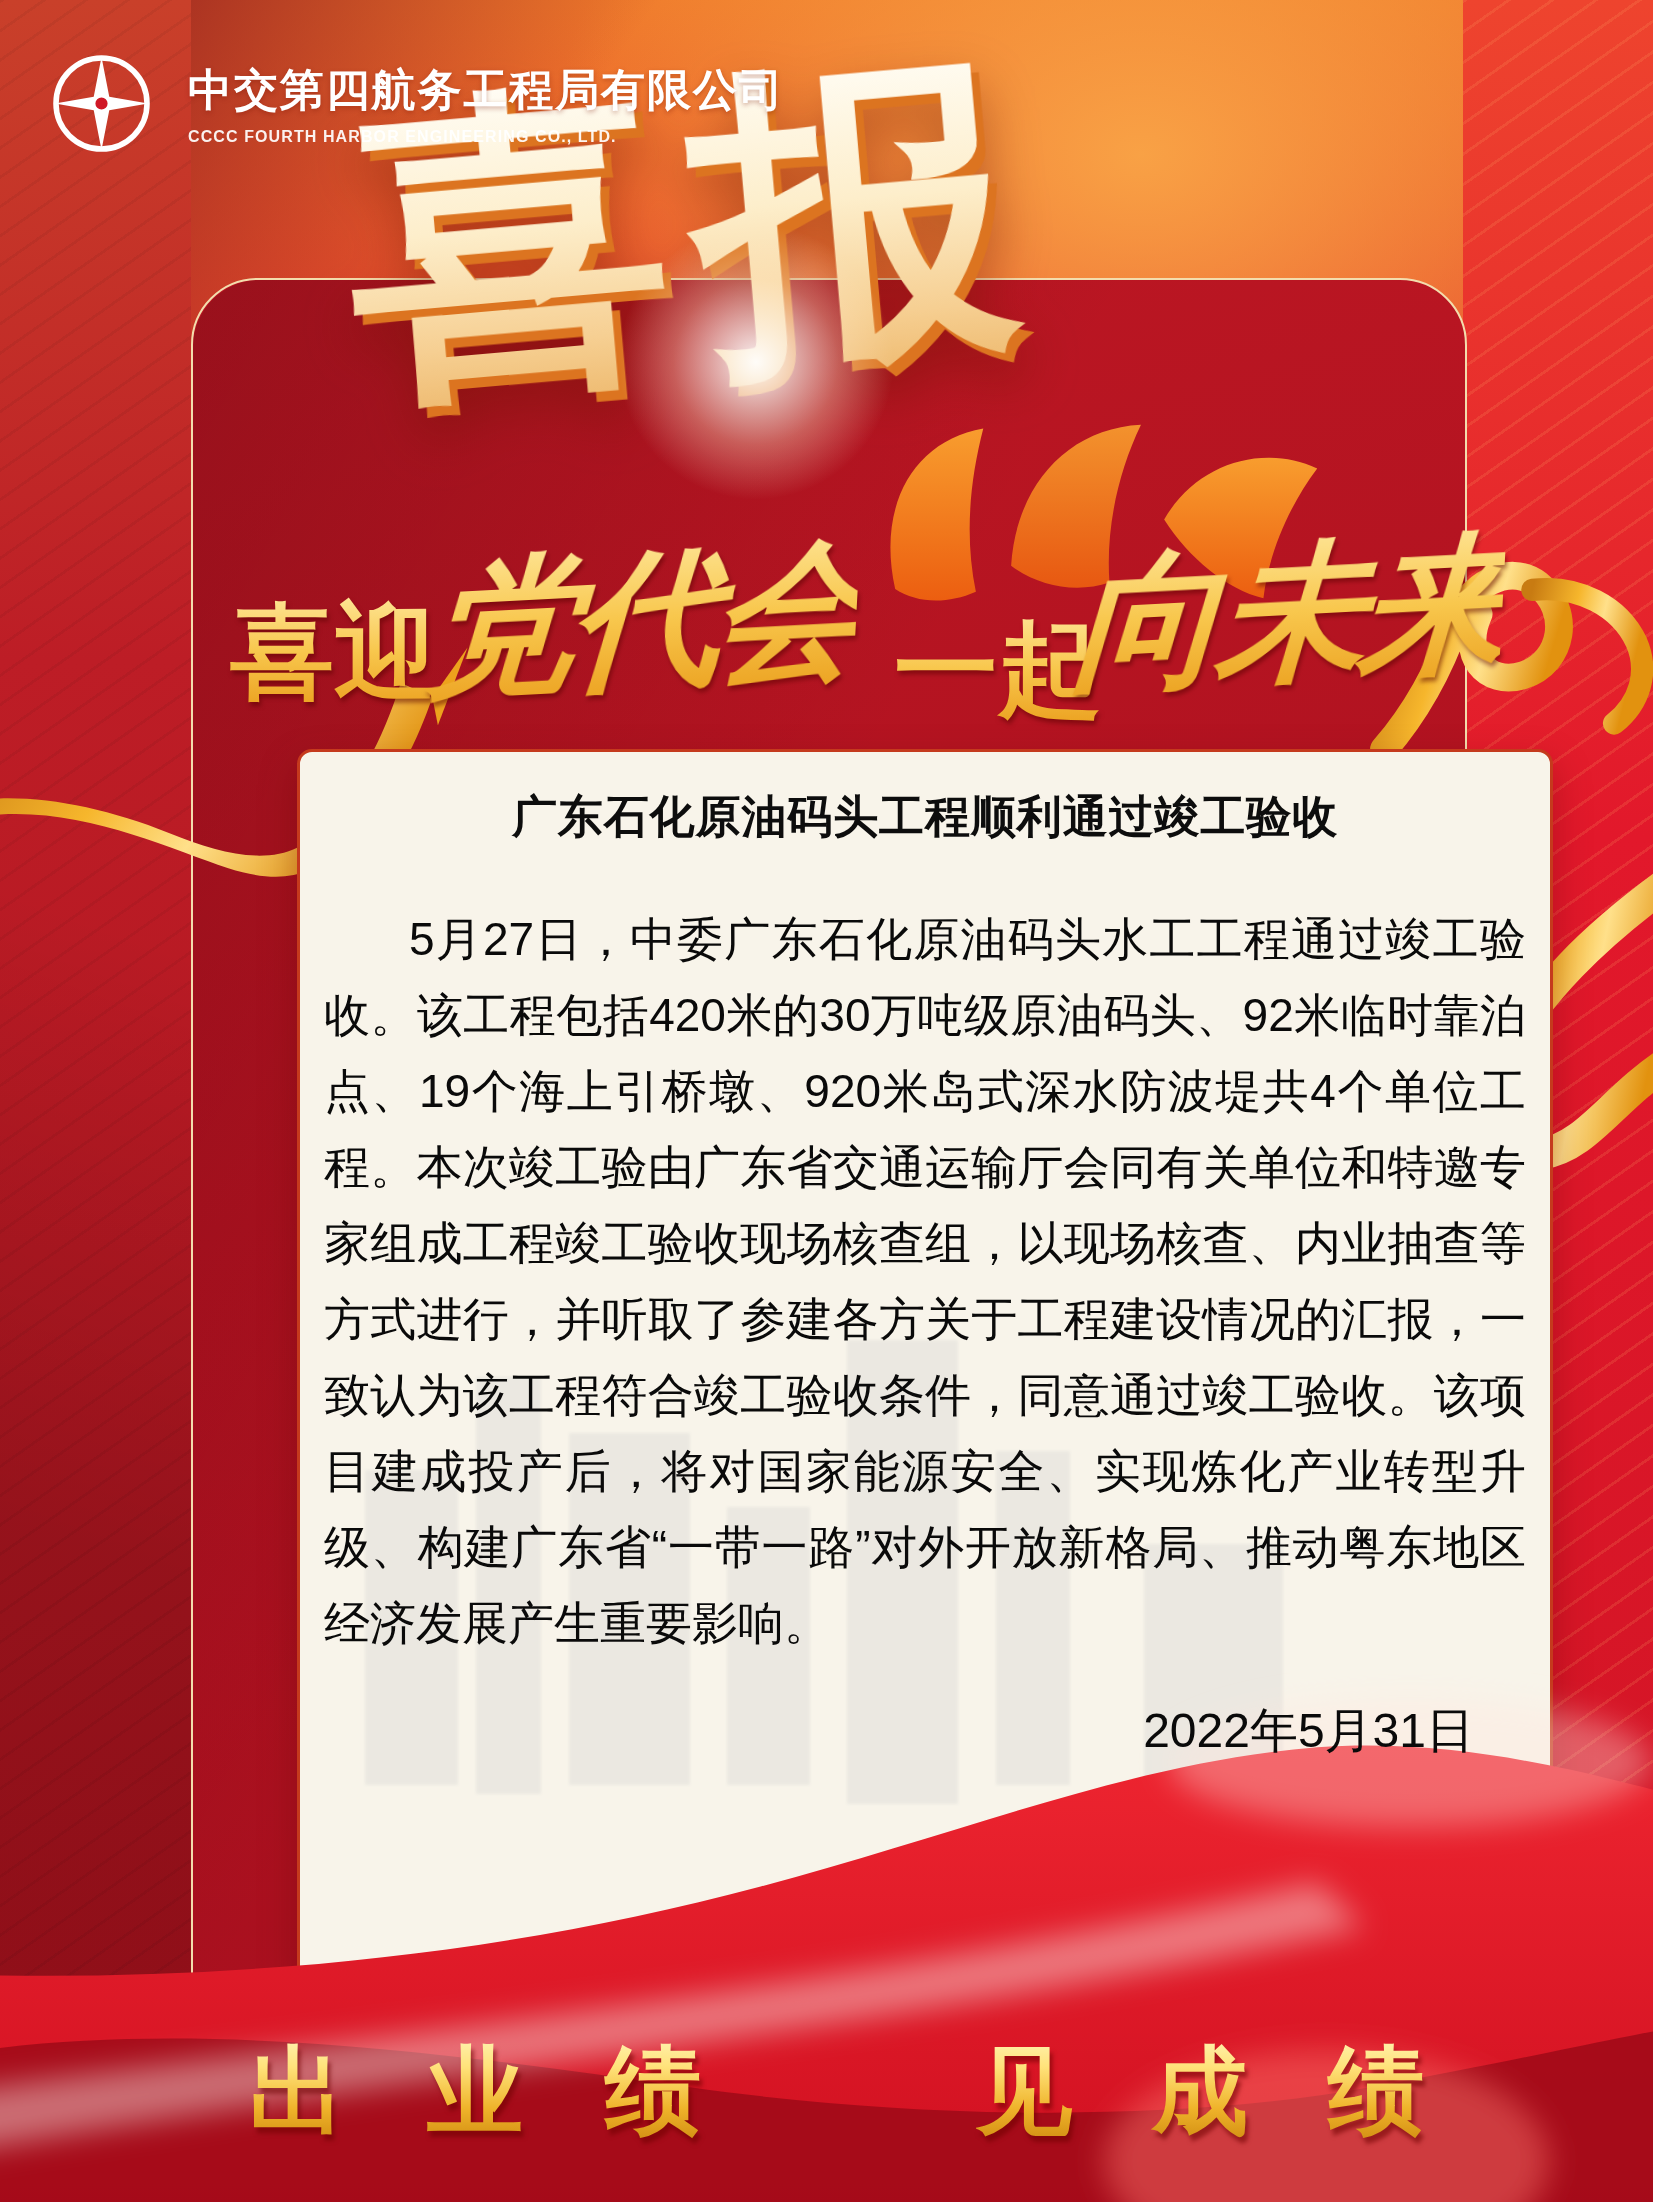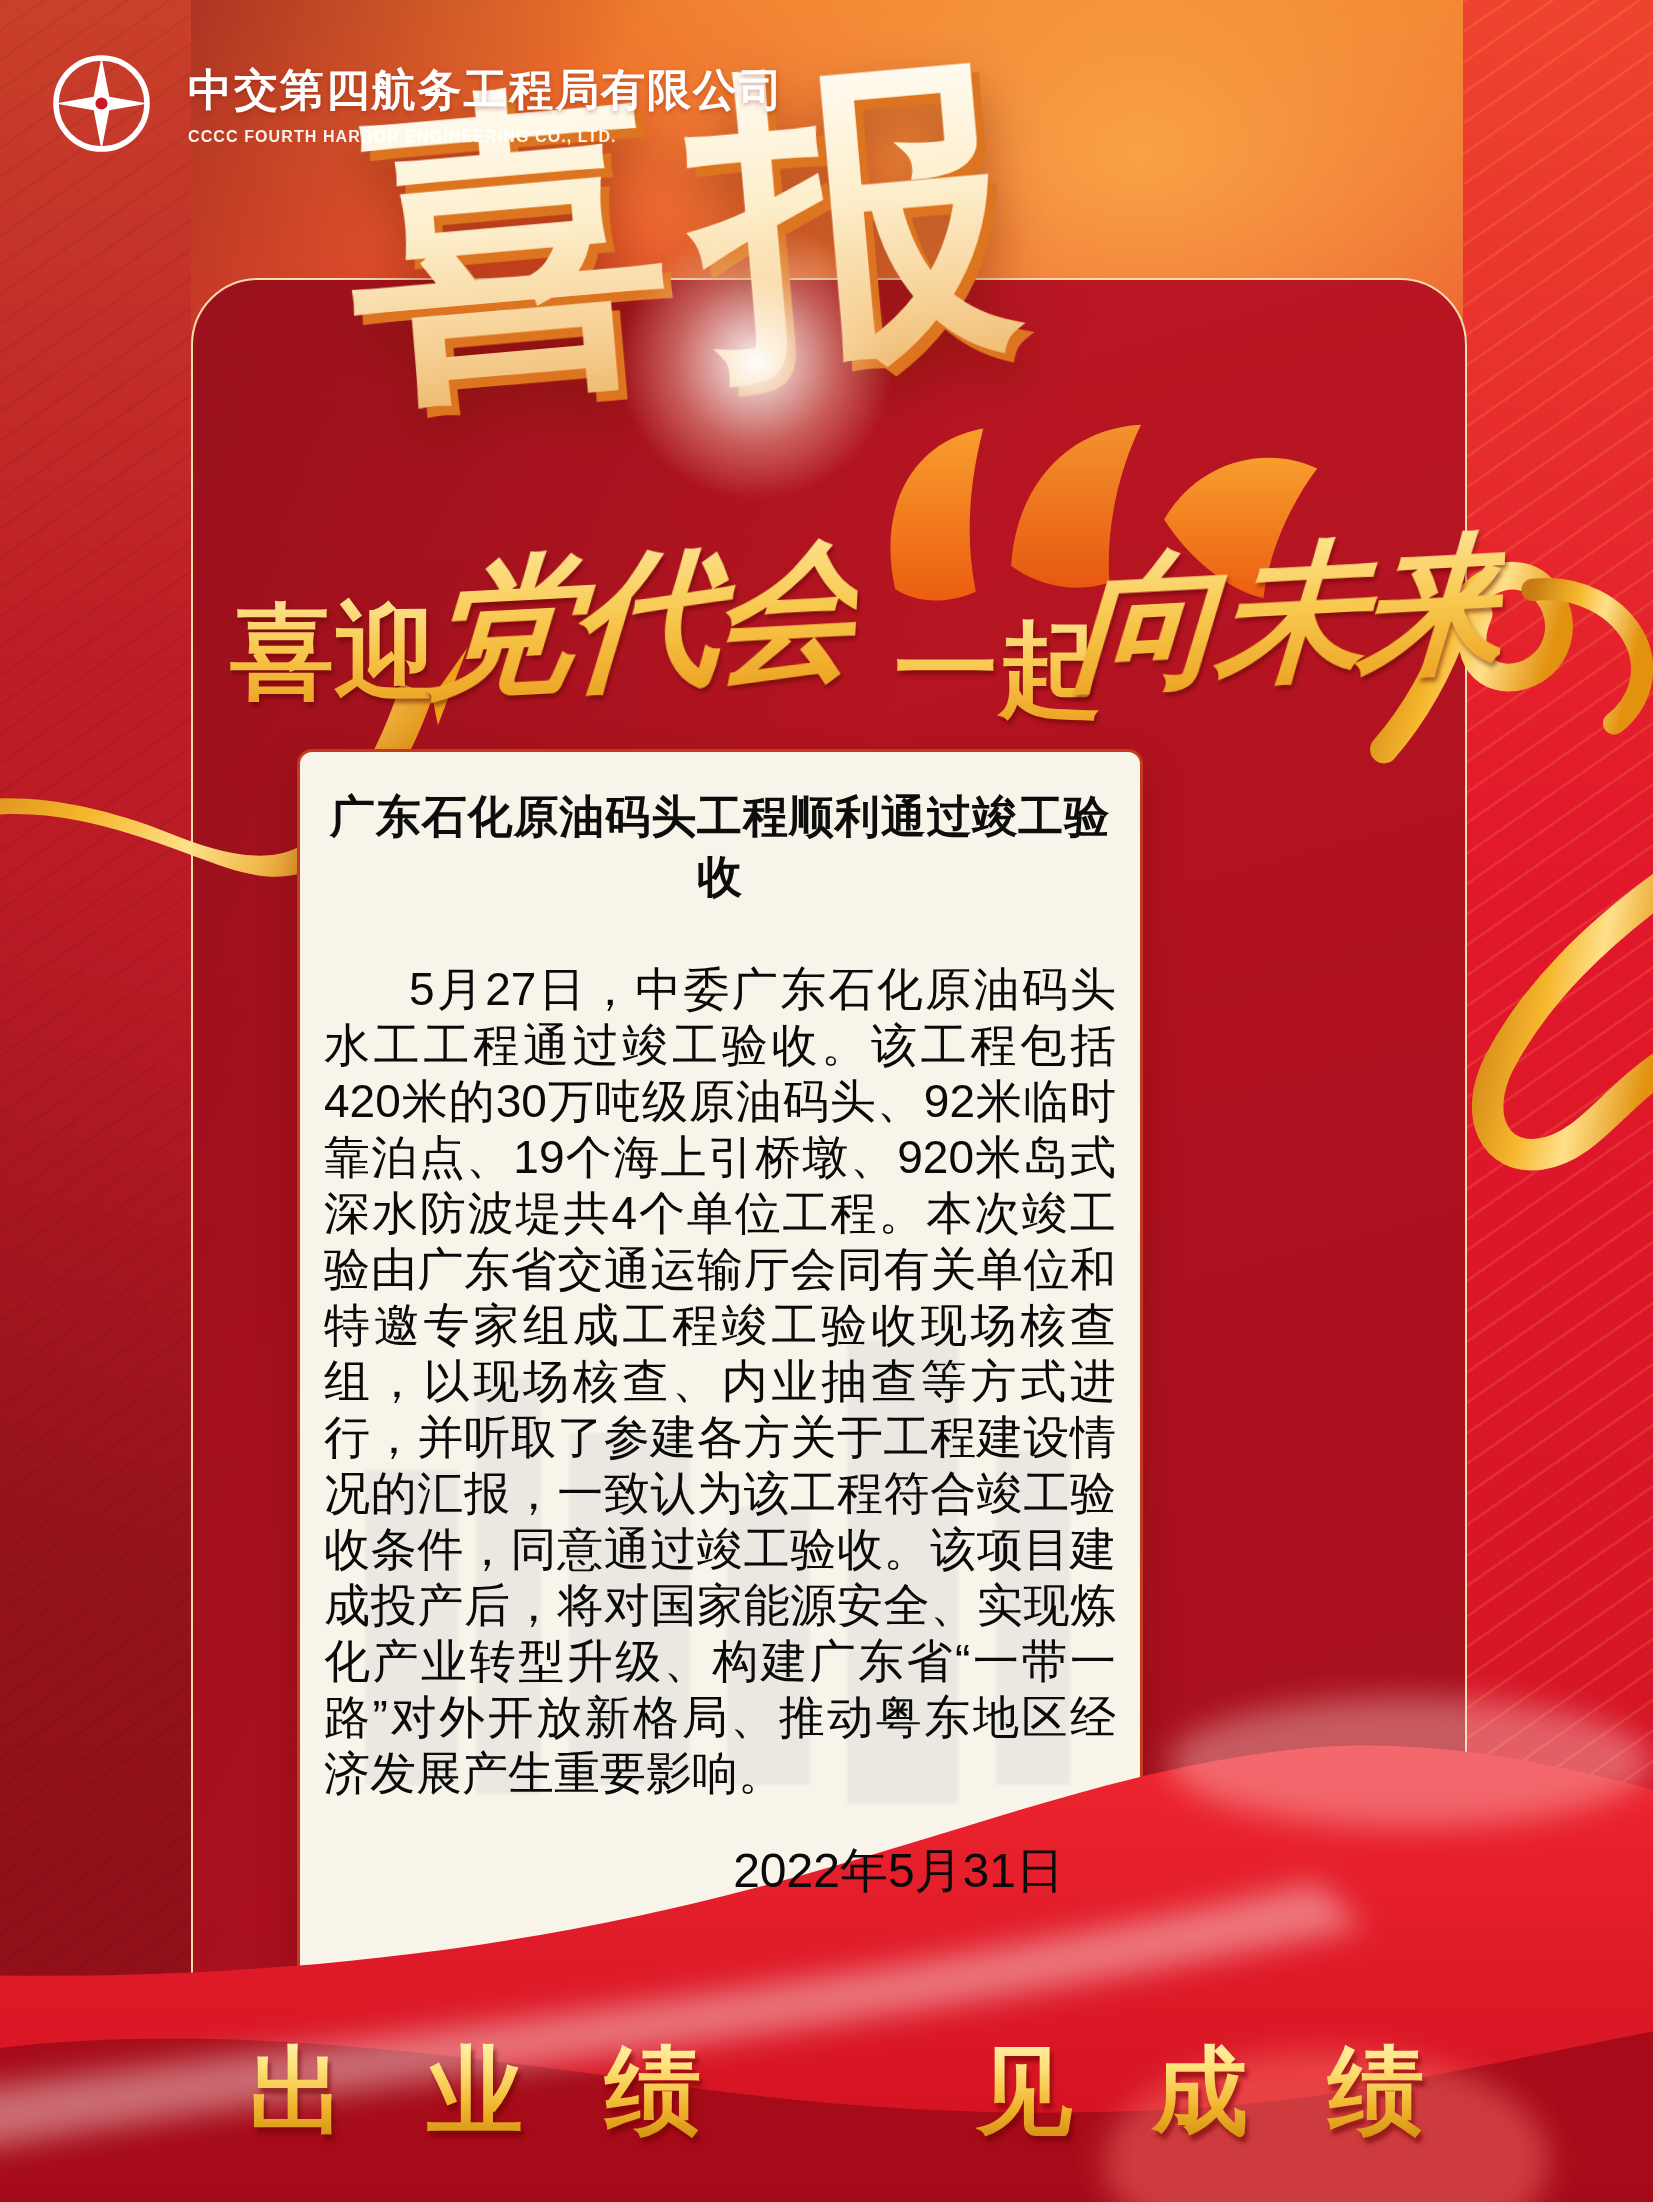--- a/index.html
+++ b/index.html
@@ -44,36 +44,36 @@
     -webkit-background-clip:text; background-clip:text; color:transparent;
     filter:drop-shadow(2.8px 4.6px 1.9px rgba(90,0,0,.5));}
   .slogan .s-bold{font-weight:700; font-size:104px;}
   .slogan .s-script{font-family:"Liberation Serif", serif; font-weight:bold; font-size:150px;
     font-style:italic; letter-spacing:-7.4px; transform:skewX(-6deg) rotate(-3deg);}
   .slogan .p1{left:39px; top:69px;}
   .slogan .p2{left:237px; top:5.6px;}
   .slogan .p3{left:703px; top:86px;}
   .slogan .p4{left:883px; top:0;}
   
-  .white-card{position:absolute; left:297px; top:749px; width:846px; height:1234px;
+  .white-card{position:absolute; left:297px; top:749px; width:1256px; height:1234px;
     background:#f8f4ea; border:3.7px solid #c53a1d; border-radius:15px;
     padding:22px 24px 0; box-sizing:border-box; overflow:hidden;
     box-shadow:0 16.7px 37px rgba(100,0,8,.35);}
   .watermark{position:absolute; left:28px; right:28px; bottom:46px; height:631px; opacity:.07;
     filter:blur(1.4px); z-index:0; background-repeat:no-repeat;
     background-image:
       linear-gradient(#4e5d78,#4e5d78), linear-gradient(#4e5d78,#4e5d78), linear-gradient(#4e5d78,#4e5d78),
       linear-gradient(#4e5d78,#4e5d78), linear-gradient(#4e5d78,#4e5d78), linear-gradient(#4e5d78,#4e5d78),
       linear-gradient(#4e5d78,#4e5d78);
     background-size:93px 315px, 65px 417px, 121px 352px, 83px 278px, 111px 464px, 74px 334px, 139px 241px;
     background-position:37px 167px, 148px 74px, 241px 130px, 399px 204px, 519px 37px, 668px 148px, 816px 241px;}
   .notice-content{position:relative; z-index:1;}
   .notice-title{margin:13px 0 0; text-align:center; font-size:45px; font-weight:900;
     letter-spacing:0.9px; color:#0d0d0d;}
-  .notice-body{margin:54px 0 0; font-size:46px; line-height:56px; color:#0a0a0a;
+  .notice-body{margin:54px 0 0; font-size:46px; line-height:76px; color:#0a0a0a;
     text-align:justify; text-indent:85px;}
   .signature{margin-top:35px; text-align:right; font-size:48px; line-height:69px; color:#0a0a0a;}
   .signature .sig-name{display:block; padding-right:109px;}
   .signature .sig-date{display:block; padding-right:52px;}
   
   .brand{position:absolute; left:46px; top:48px; display:flex; align-items:center; gap:31px;}
   .brand-text{display:flex; flex-direction:column;}
   .brand-zh{font-size:44px; font-weight:700; color:#fff; letter-spacing:1.9px;
     text-shadow:0 1.9px 5.6px rgba(120,20,0,.35);}
   .brand-en{font-size:16px; font-weight:700; color:rgba(255,255,255,.93);

